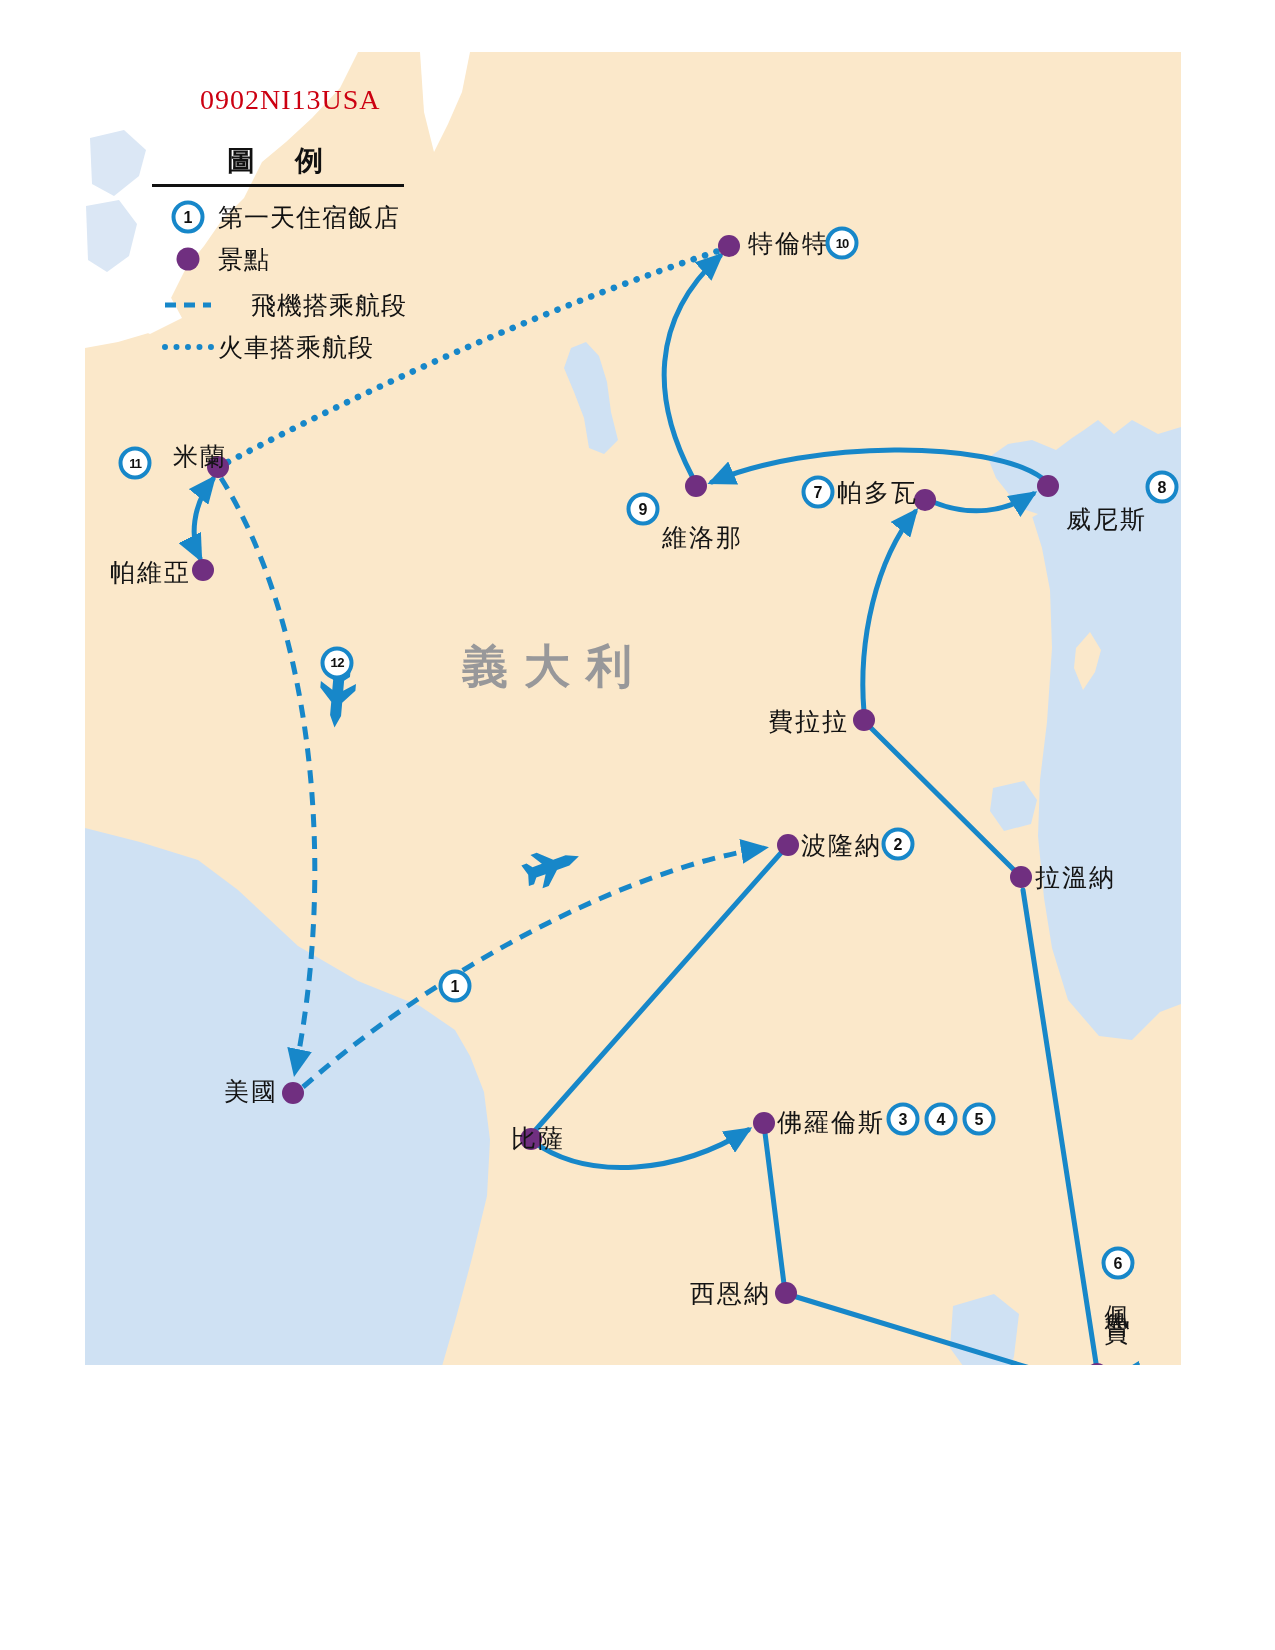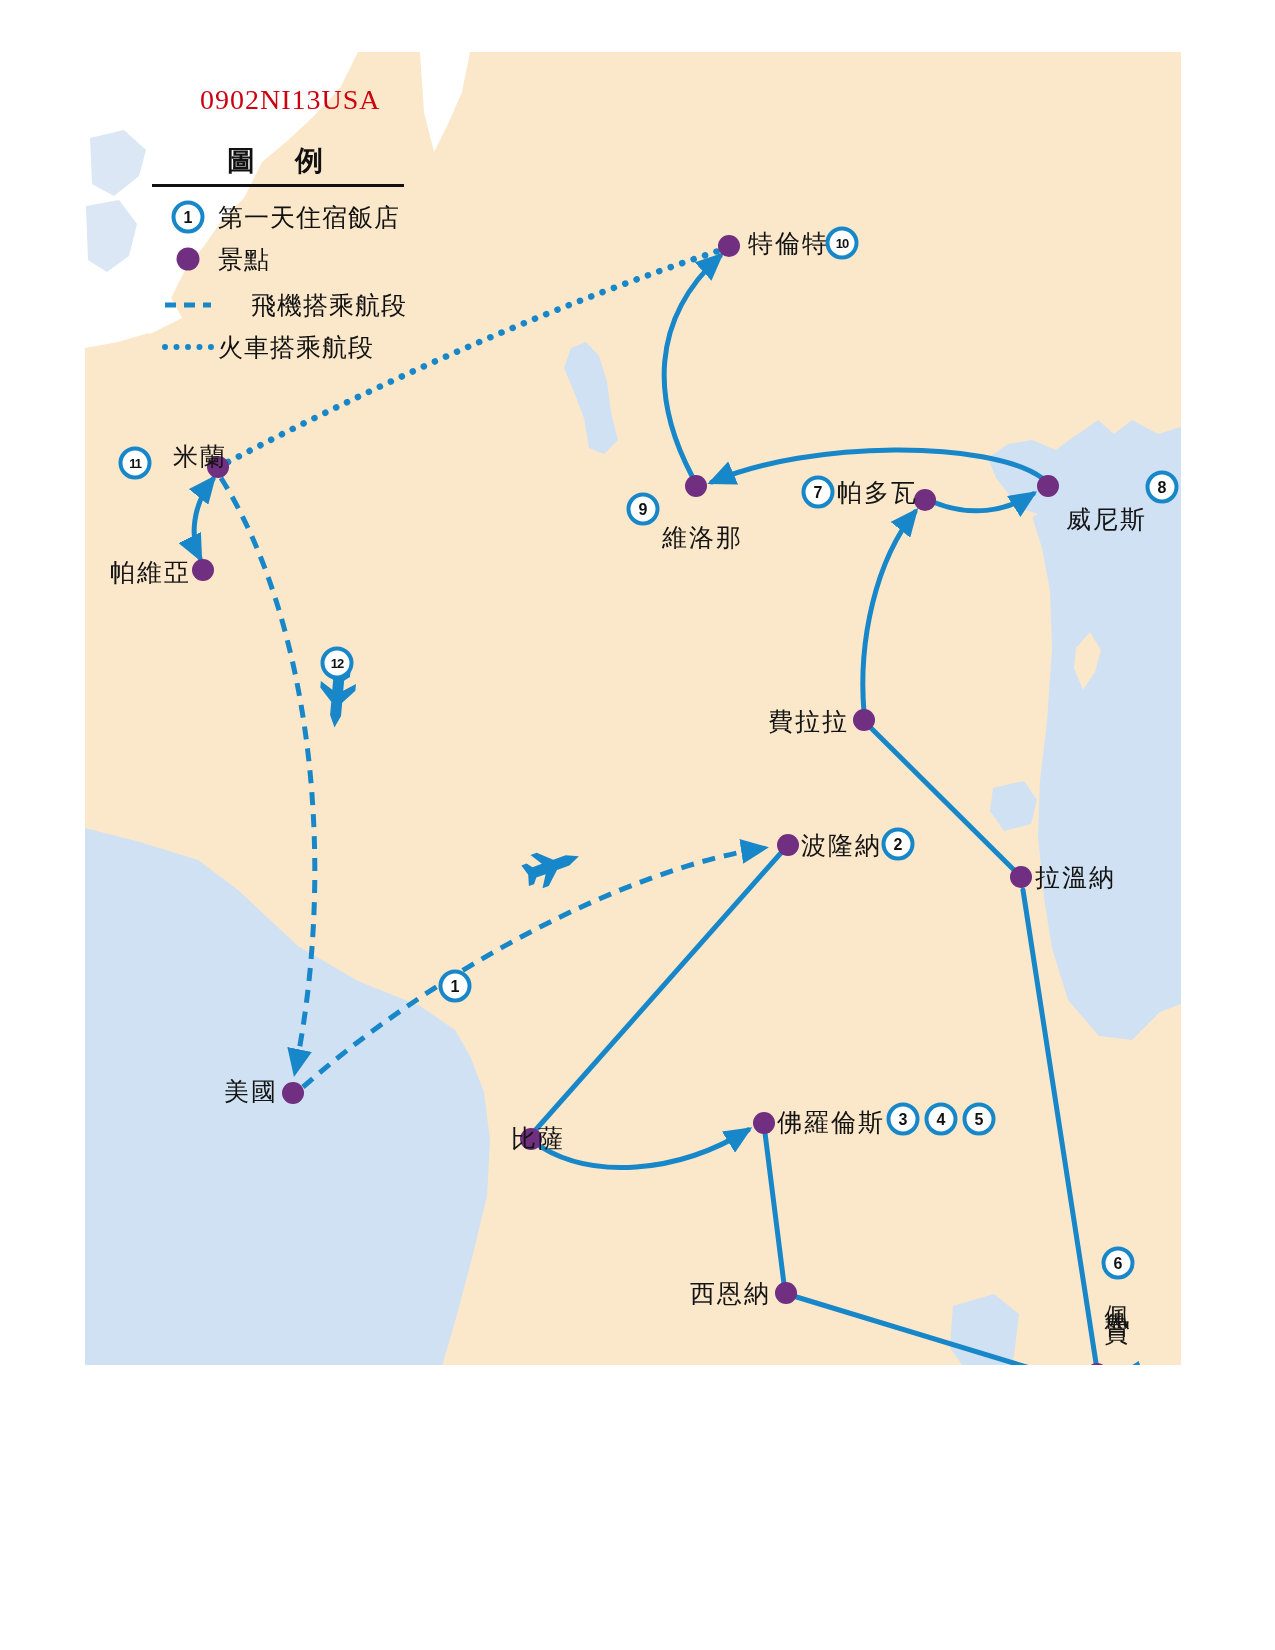--- a/index.html
+++ b/index.html
@@ -104,20 +104,21 @@
       <circle cx="293" cy="1093" r="11"></circle>
       <circle cx="531" cy="1139" r="11"></circle>
       <circle cx="764" cy="1123" r="11"></circle>
       <circle cx="786" cy="1293" r="11"></circle>
       <circle cx="1097" cy="1374" r="11"></circle>
       <circle cx="1171" cy="1411" r="11"></circle>
     </g>
   </svg>
 
   <div class="map-code">0902NI13USA</div>
+  <div class="country">義大利</div>
 
   <div>
     <div class="legend-title">圖　例</div>
     <div class="legend-rule"></div>
 
     <div class="badge" style="left:188px;top:217px;">
       <span>1</span>
     </div>
     <div class="legend-text" style="left:218px;top:217px;">第一天住宿飯店</div>
 
@@ -174,17 +175,17 @@
   <div class="badge" style="left:979px;top:1119px;">
       <span>5</span>
     </div>
   <div class="badge" style="left:1118px;top:1263px;">
       <span>6</span>
     </div>
 
   <div class="badge" style="left:455px;top:986px;">
       <span>1</span>
     </div>
-  <div class="badge two" style="left:337px;top:663px;">
+  <div class="badge two" style="left:337px;top:663px;font-family:Liberation Mono, monospace;">
       <span>12</span>
     </div>
 
 </div>
 
 </body></html>

